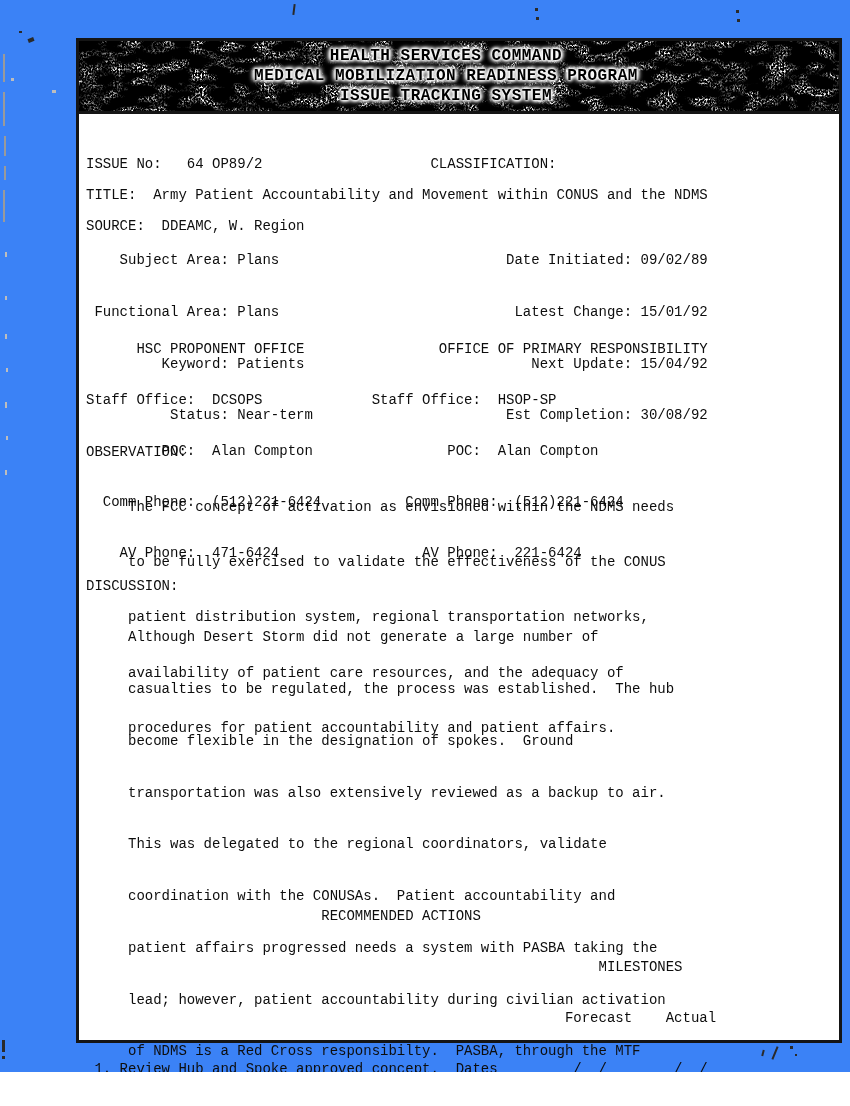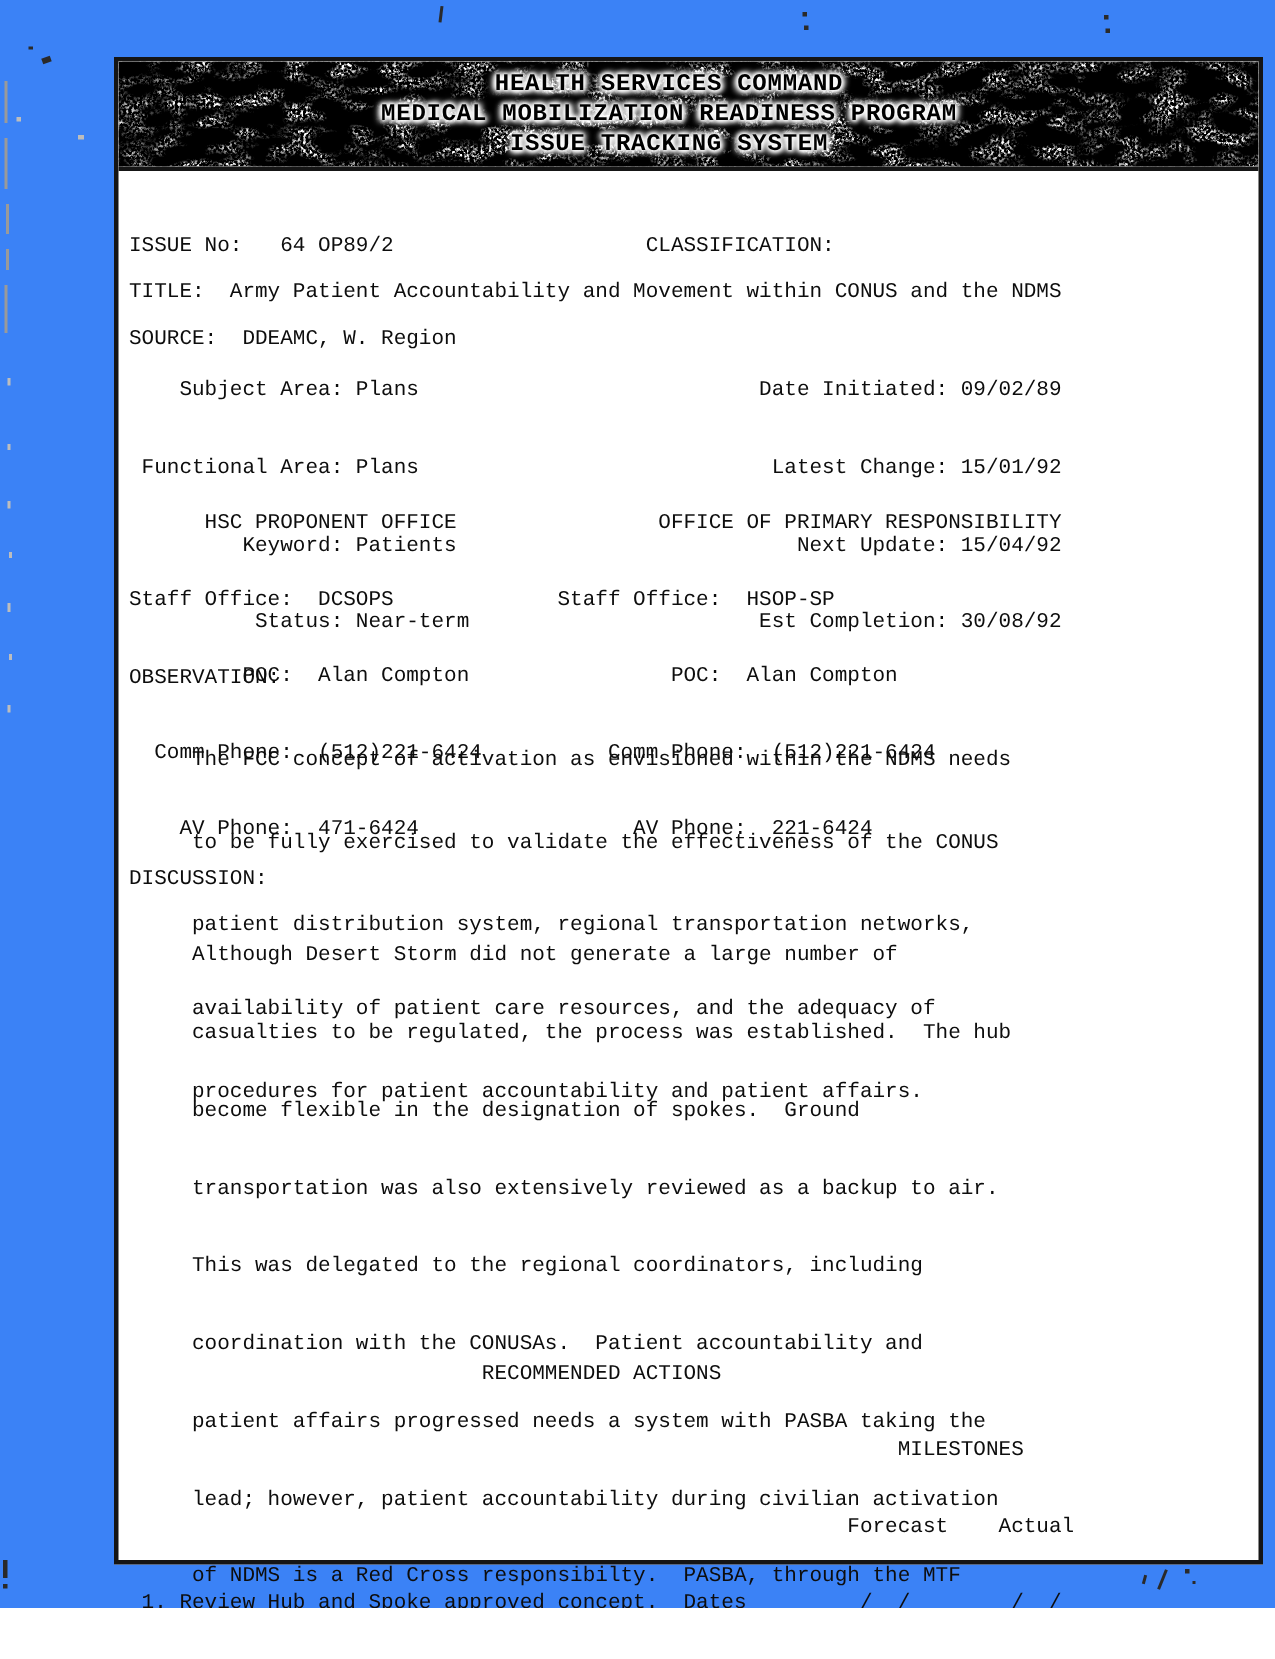--- a/index.html
+++ b/index.html
@@ -139,21 +139,21 @@
       <div class="ln">     availability of patient care resources, and the adequacy of</div>
       <div class="ln">     procedures for patient accountability and patient affairs.</div>
     </div>
 
     <div class="sec s-disc">
       <div class="ln">DISCUSSION:</div>
       <div class="ln">     Although Desert Storm did not generate a large number of</div>
       <div class="ln">     casualties to be regulated, the process was established.  The hub</div>
       <div class="ln">     become flexible in the designation of spokes.  Ground</div>
       <div class="ln">     transportation was also extensively reviewed as a backup to air.</div>
-      <div class="ln">     This was delegated to the regional coordinators, including</div>
+      <div class="ln">     This was delegated to the regional coordinators, validate</div>
       <div class="ln">     coordination with the CONUSAs.  Patient accountability and</div>
       <div class="ln">     patient affairs progressed needs a system with PASBA taking the</div>
       <div class="ln">     lead; however, patient accountability during civilian activation</div>
       <div class="ln">     of NDMS is a Red Cross responsibilty.  PASBA, through the MTF</div>
       
       
       
       
       
       

